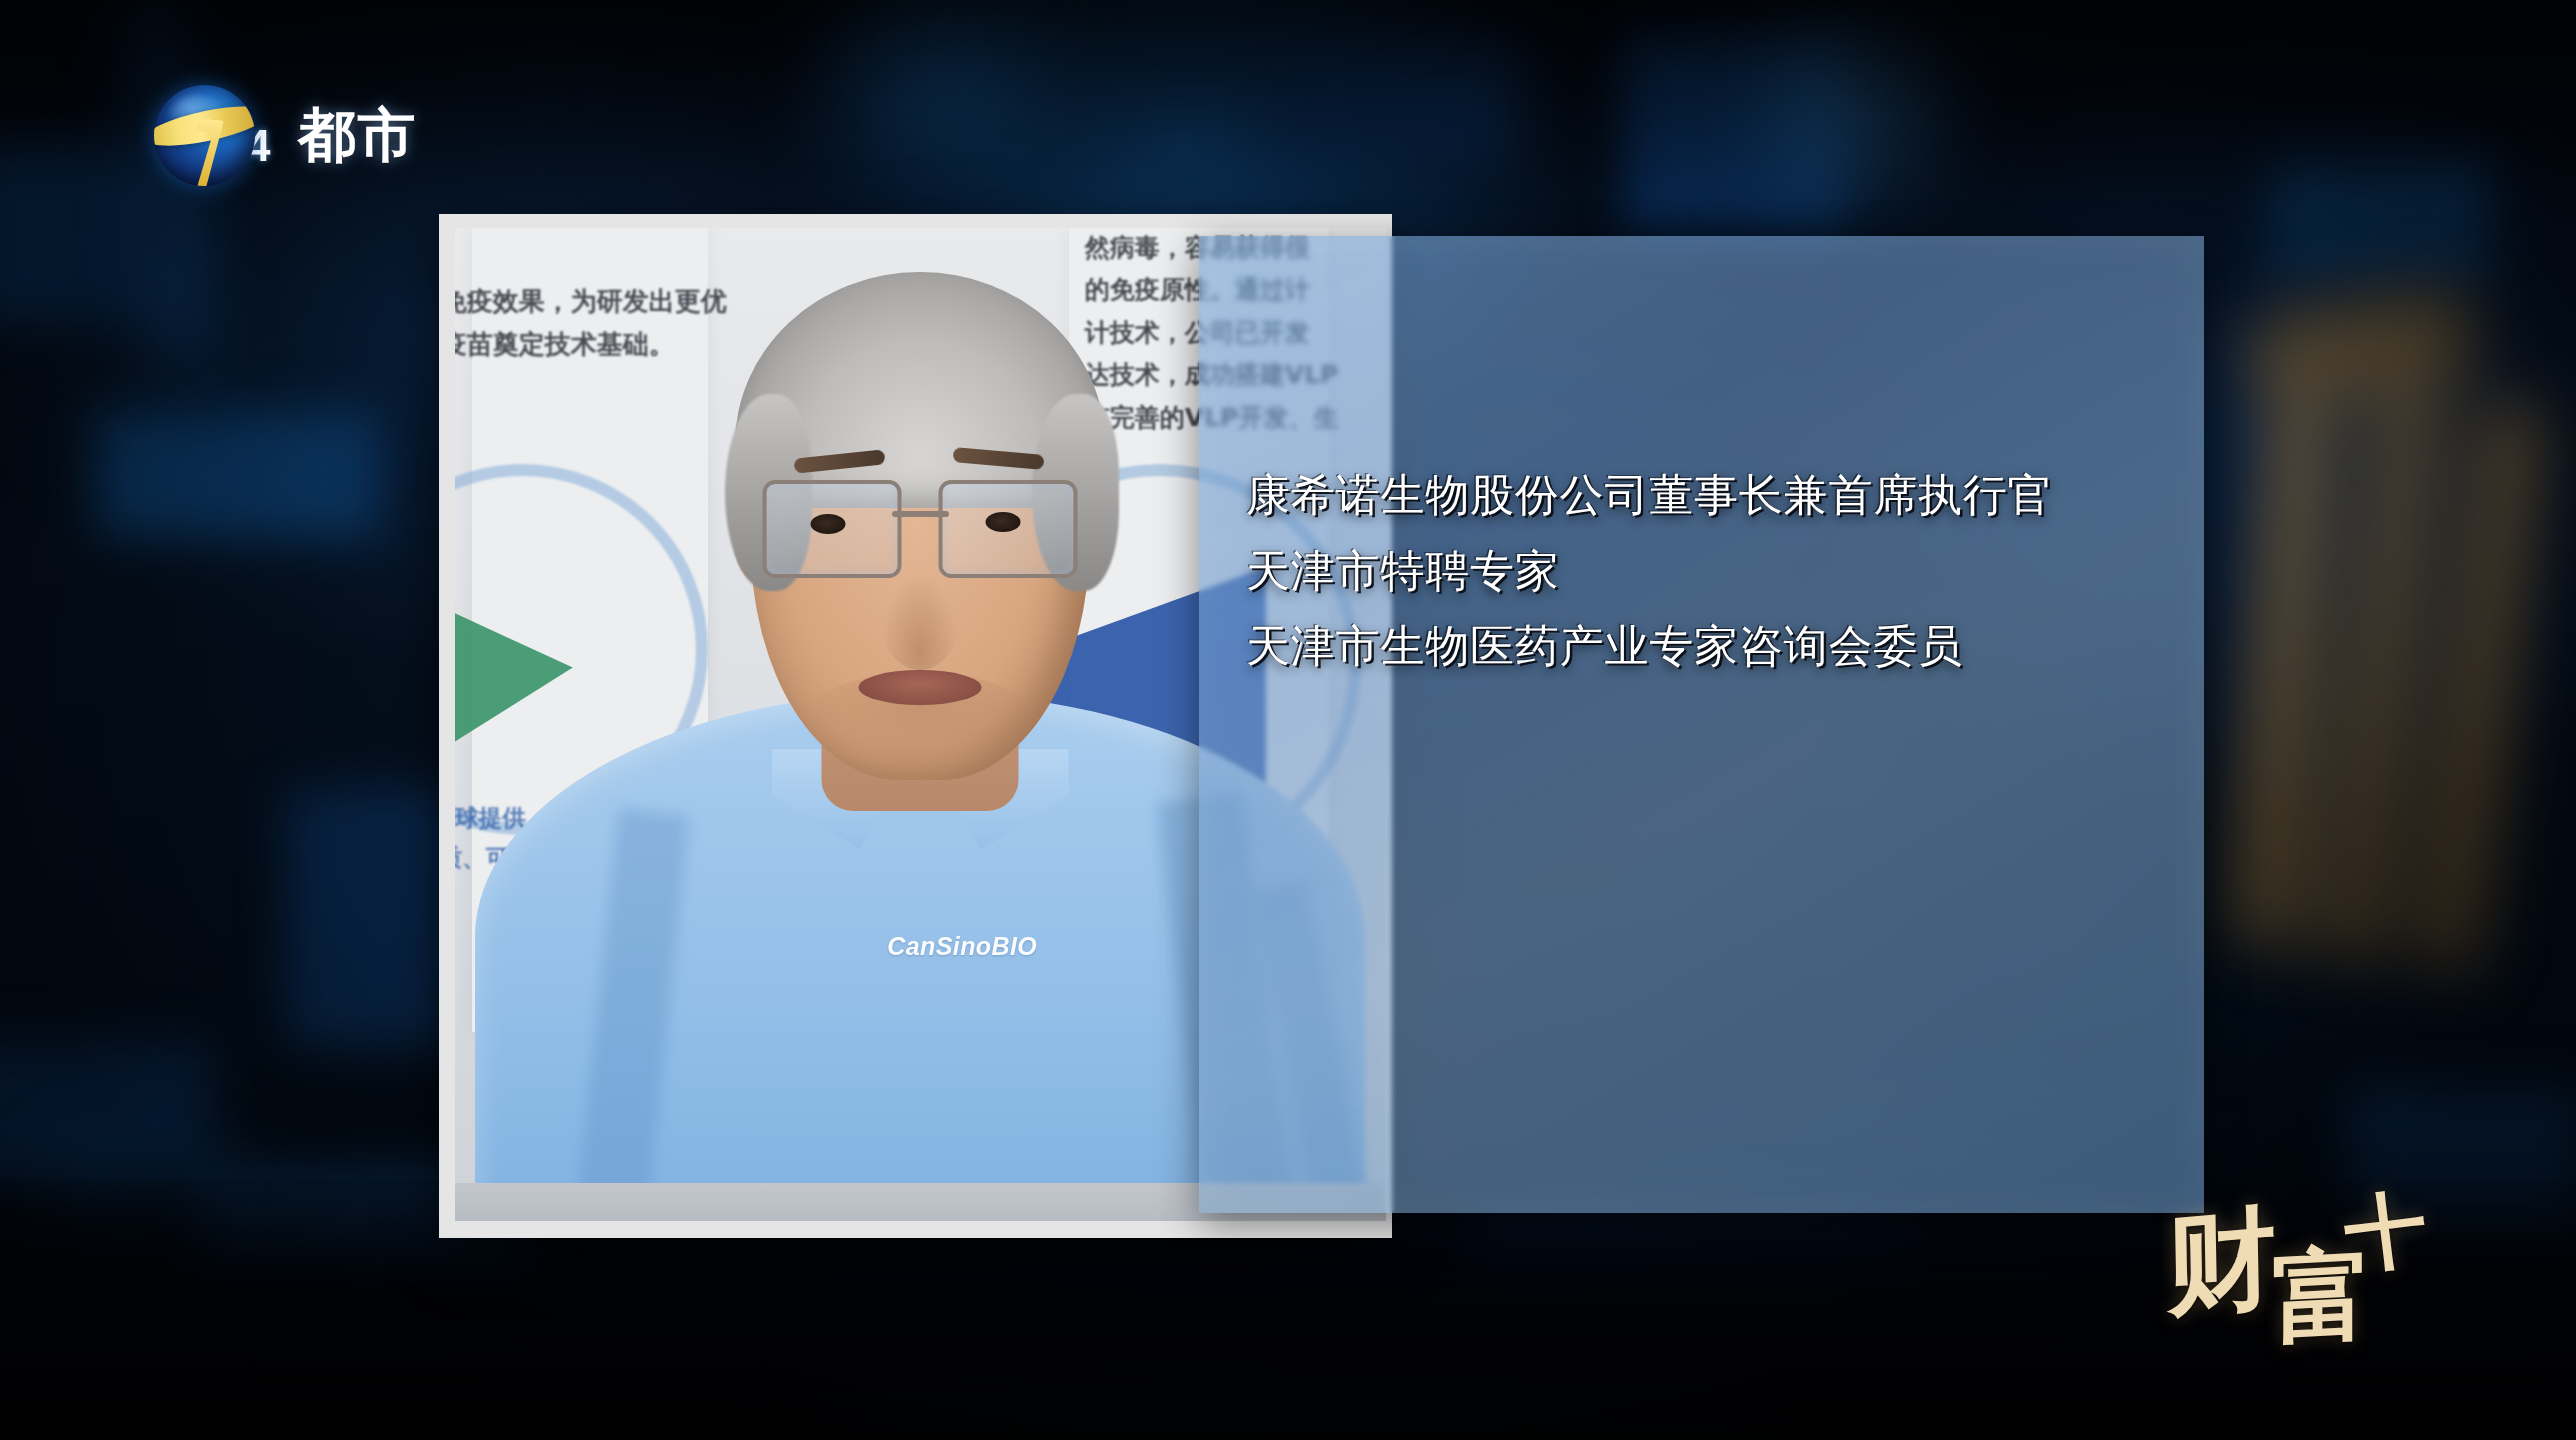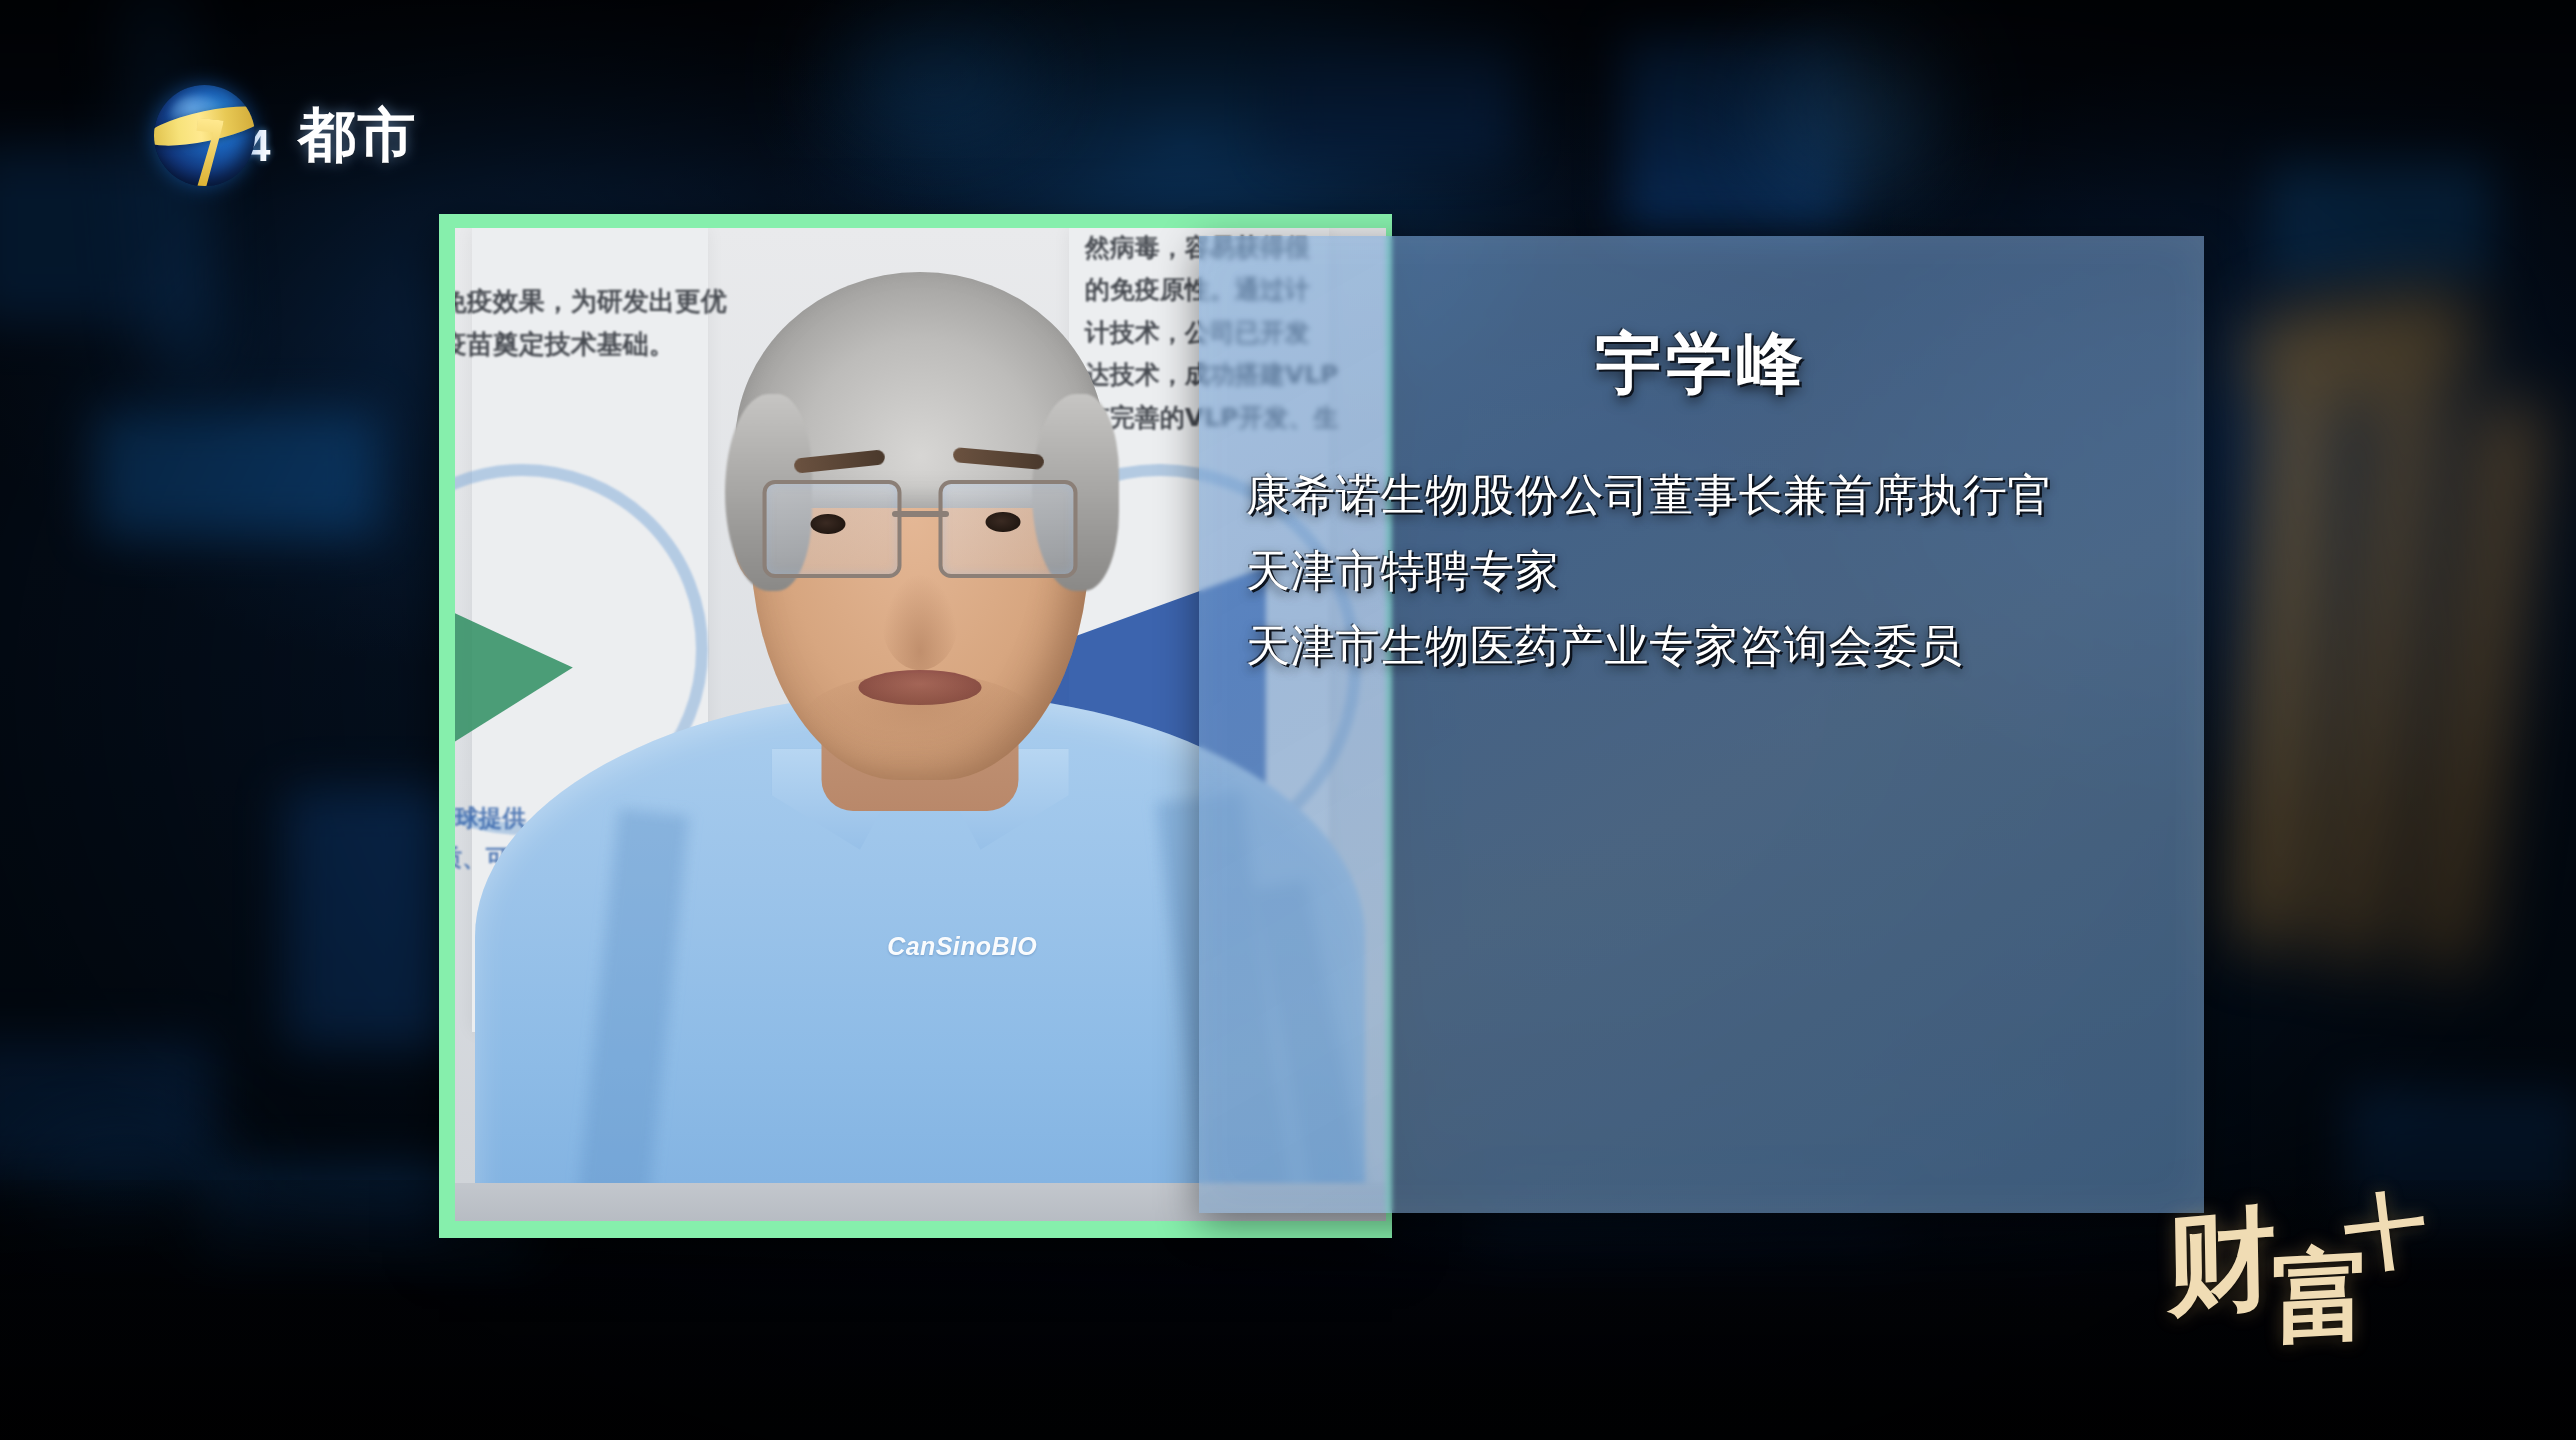--- a/index.html
+++ b/index.html
@@ -85,21 +85,21 @@
   .logo-cn{
     font-size:58px;font-weight:700;color:#ffffff;letter-spacing:1.6px;
     text-shadow:0 0 12.6px rgba(150,200,255,.5),0 2.4px 4.7px rgba(0,0,0,.85);
     margin-left:9.5px;
     font-family:"DejaVu Sans","Liberation Sans",sans-serif;
   }
 
   
   #photo-card{
     position:absolute;left:439px;top:214px;width:953px;height:1024px;
-    background:#86efac;
+    background:#e5e5e5;
     box-shadow:0 14px 47px rgba(0,0,0,.65);
   }
   #photo-frame{
     position:absolute;left:15.8px;top:14px;right:6.3px;bottom:17.3px;
     overflow:hidden;background:#c9ccd2;
   }
   
   .poster{
     position:absolute;inset:0;
     background:
@@ -406,21 +406,20 @@
         <div class="chin-shade"></div>
 
         <div class="shirt-logo" style="left:50%;transform:translateX(-22%);bottom:260px;font-size:25px;">CanSinoBIO</div>
       </div>
 
       <div class="photo-footer"></div>
     </div>
   </div>
 
   <div id="info-panel">
-    <div id="panel-name">宇学峰</div>
     <div id="panel-titles">
       <div class="title-line">康希诺生物股份公司董事长兼首席执行官</div>
       <div class="title-line">天津市特聘专家</div>
       <div class="title-line">天津市生物医药产业专家咨询会委员</div>
     </div>
   </div>
 
   <div id="watermark">
     <div class="wm-char wm-cai">财</div>
     <div class="wm-char wm-plus">十</div>

